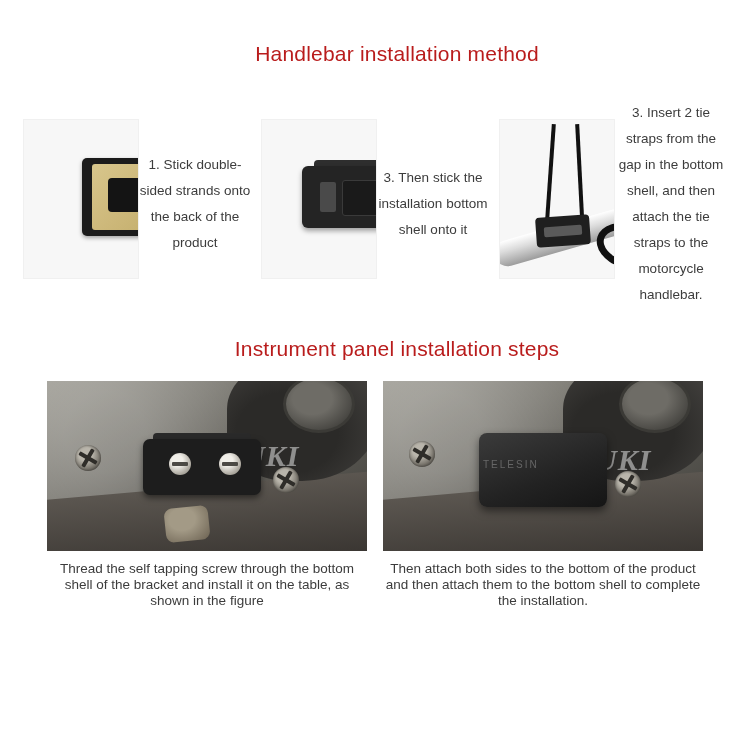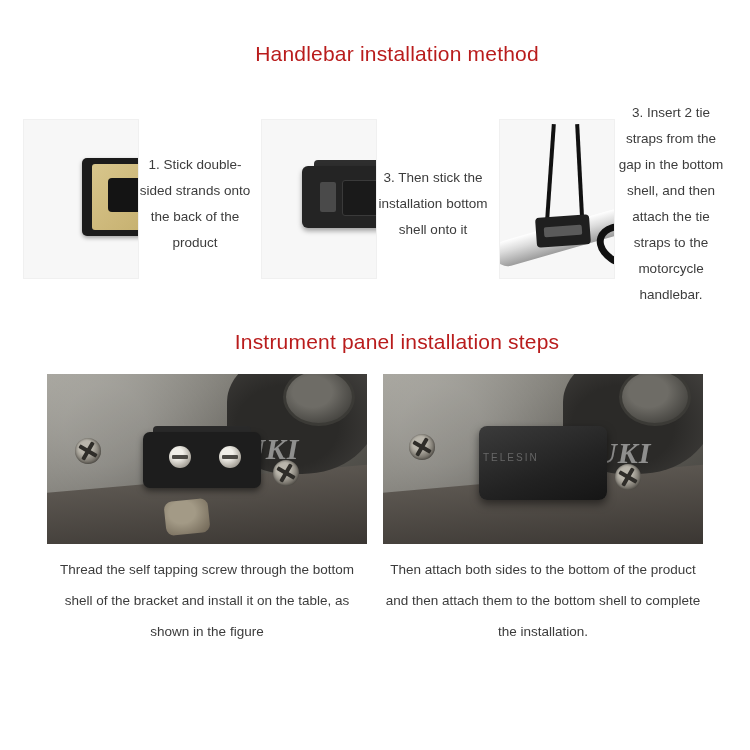--- a/index.html
+++ b/index.html
@@ -25,21 +25,21 @@
     font-size: 21px;
     font-weight: 400;
     color: #b91c1c;
     letter-spacing: 0.2px;
     padding-left: 44px;
   }
   #title-1 {
     margin-top: 42px;
   }
   #title-2 {
-    margin-top: 22px;
+    margin-top: 29px;
   }
   .row-3 {
     display: flex;
     justify-content: center;
     gap: 10px;
     margin-top: 24px;
   }
   .col-3 {
     width: 228px;
     display: flex;
@@ -78,21 +78,21 @@
   .thumb-lg {
     width: 320px;
     height: 170px;
     background: #ececec;
     position: relative;
     overflow: hidden;
   }
   .caption-2 {
     margin-top: 10px;
     font-size: 13.5px;
-    line-height: 31px;
+    line-height: 16px;
     text-align: center;
     color: #3c3c3c;
     width: 316px;
   }
 
   
   .p1-body {
     position: absolute;
     left: 58px; top: 38px;
     width: 120px; height: 78px;

